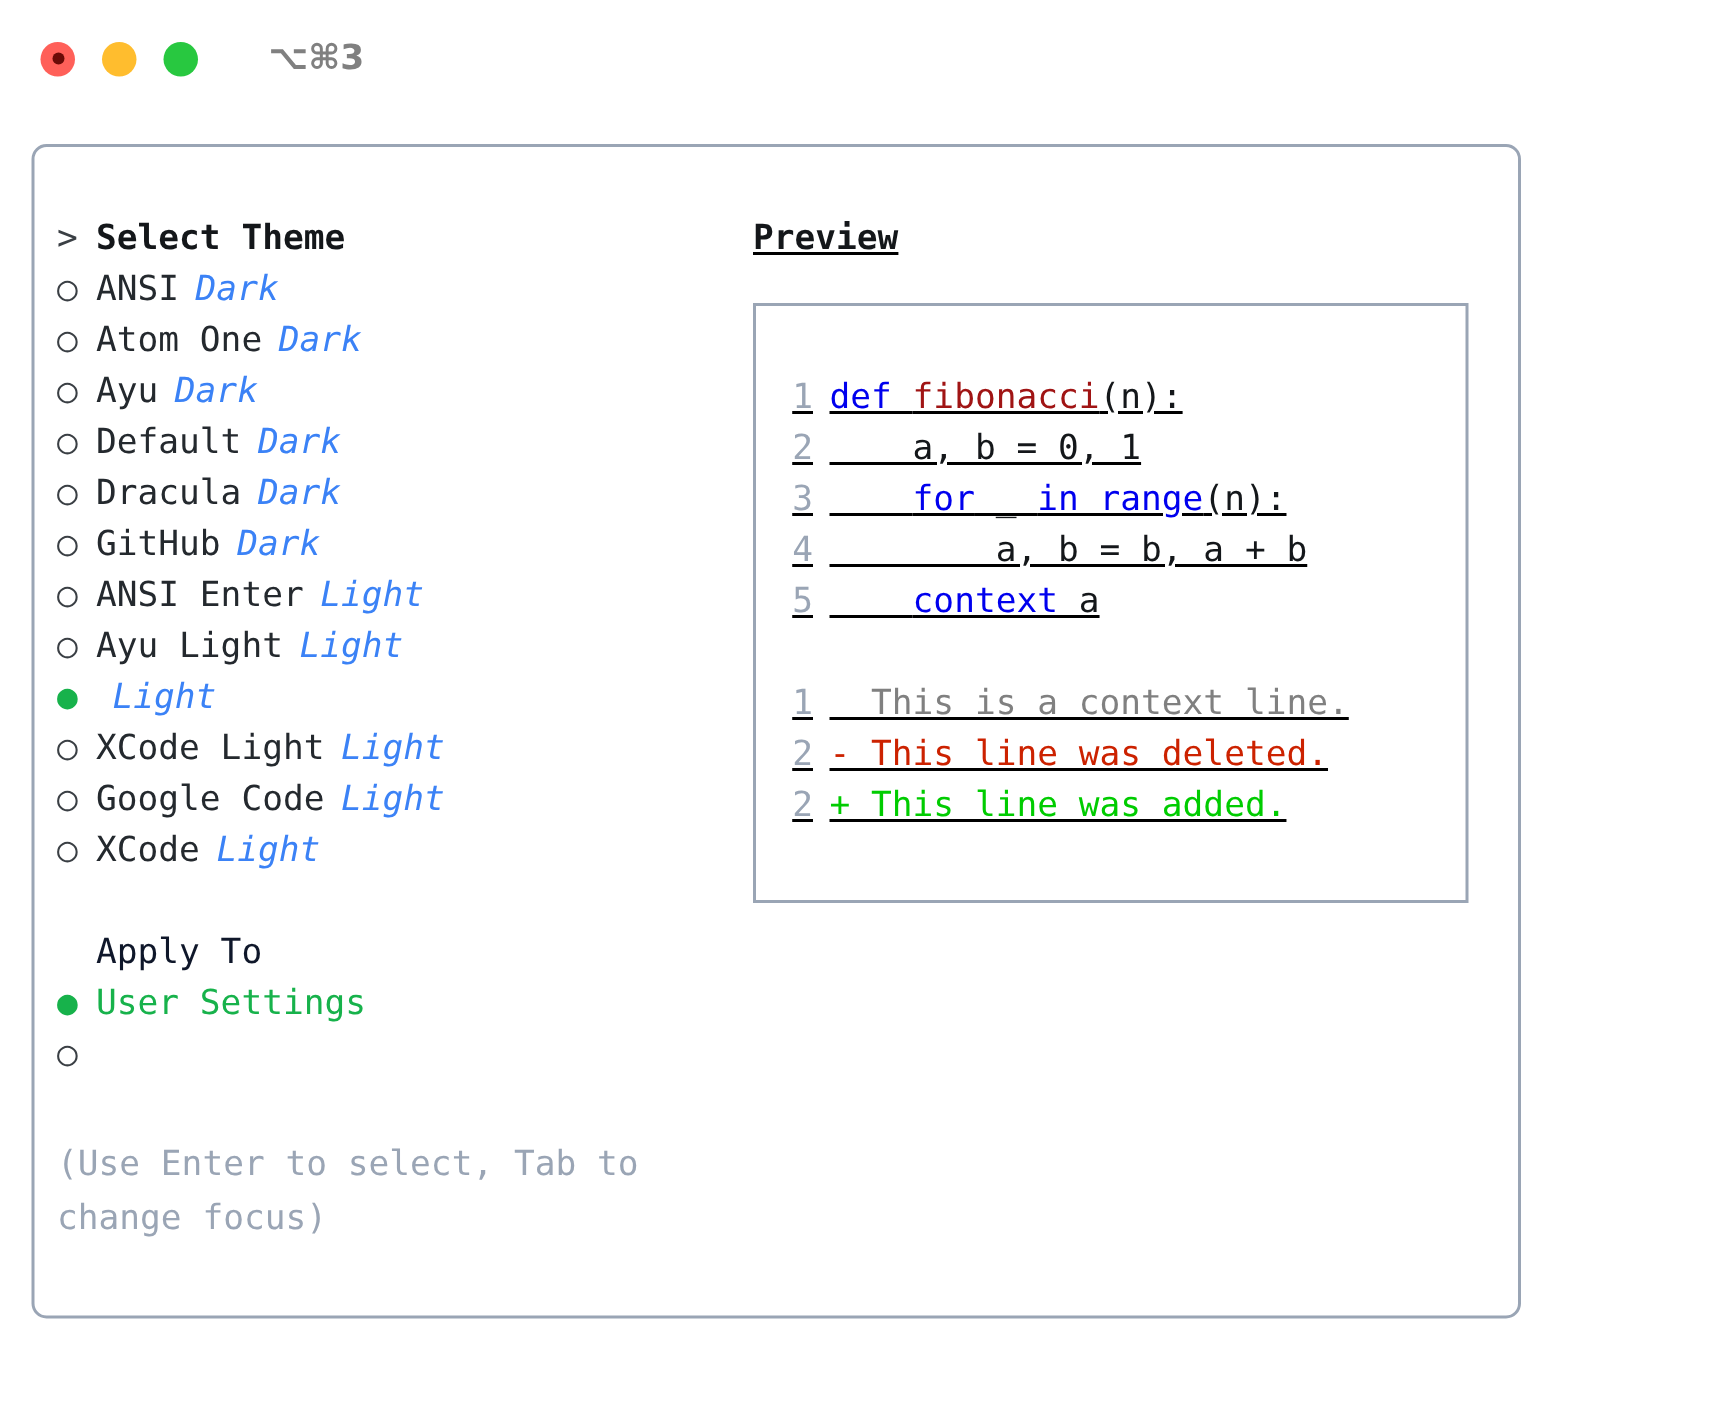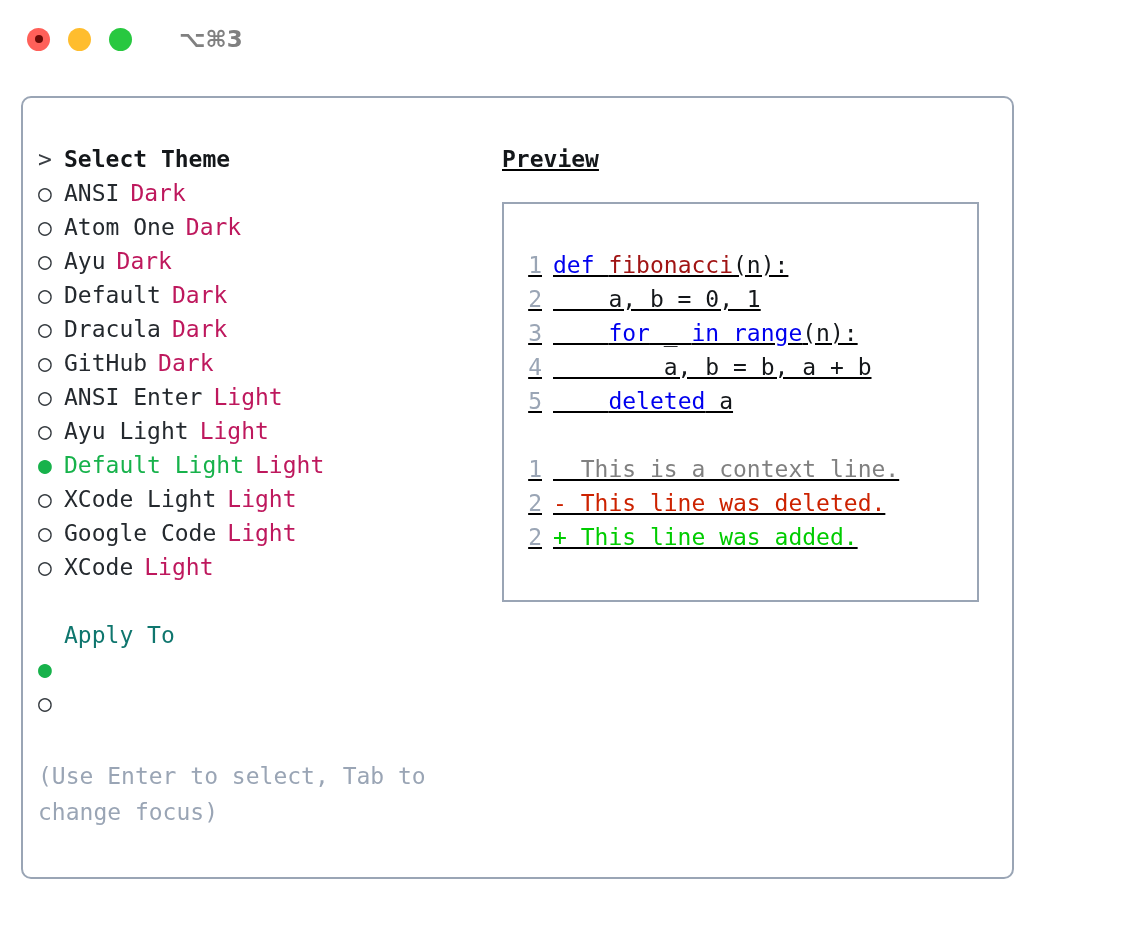--- a/index.html
+++ b/index.html
@@ -105,26 +105,27 @@
     font-size: 23px;
   }
   .marker.dot-filled { color: #17b24b; }
   .heading {
     font-weight: bold;
     color: #14171a;
   }
   .label { color: #24292e; }
   .label.selected { color: #17b24b; }
   .category {
-    color: #be185d;
+    color: #3b82f6;
     margin-left: 11px;
+    font-style: italic;
   }
   .spacer { height: 34px; }
   .section-title {
-    color: #0f766e;
+    color: #0f172a;
     text-align: center;
   }
   .hint {
     color: #9aa5b5;
     font-size: 23px;
     line-height: 36px;
     white-space: pre-line;
     width: 420px;
   }
   .hint-block {
@@ -238,21 +239,20 @@
             <span class="label">ANSI Enter</span>
             <span class="category">Light</span>
           </div>
           <div class="row">
             <span class="marker">○</span>
             <span class="label">Ayu Light</span>
             <span class="category">Light</span>
           </div>
           <div class="row">
             <span class="marker dot-filled">●</span>
-            <span class="label selected">Default Light</span>
             <span class="category">Light</span>
           </div>
           <div class="row">
             <span class="marker">○</span>
             <span class="label">XCode Light</span>
             <span class="category">Light</span>
           </div>
           <div class="row">
             <span class="marker">○</span>
             <span class="label">Google Code</span>
@@ -267,20 +267,21 @@
 
         <div class="spacer"></div>
 
         <div>
           <div class="row">
             <span class="marker"></span>
             <span class="section-title">Apply To</span>
           </div>
           <div class="row">
             <span class="marker dot-filled">●</span>
+            <span class="label selected">User Settings</span>
           </div>
           <div class="row">
             <span class="marker">○</span>
           </div>
         </div>
 
         <div class="hint-block">
           <div class="hint">(Use Enter to select, Tab to
 change focus)</div>
         </div>
@@ -307,21 +308,21 @@
             <span class="tok-plain">    </span><span class="tok-kw">for</span><span class="tok-plain"> _ </span><span class="tok-kw">in range</span><span class="tok-plain">(n):</span>
           </div>
 
           <div class="code-line">
             <span class="lineno">4</span>
             <span class="tok-plain">        a, b = b, a + b</span>
           </div>
 
           <div class="code-line">
             <span class="lineno">5</span>
-            <span class="tok-plain">    </span><span class="tok-kw">deleted</span><span class="tok-plain"> a</span>
+            <span class="tok-plain">    </span><span class="tok-kw">context</span><span class="tok-plain"> a</span>
           </div>
 
           <div class="code-gap"></div>
 
           <div class="code-line">
             <span class="lineno">1</span>
             <span class="diff-ctx">  This is a context line.</span>
           </div>
 
           <div class="code-line">

